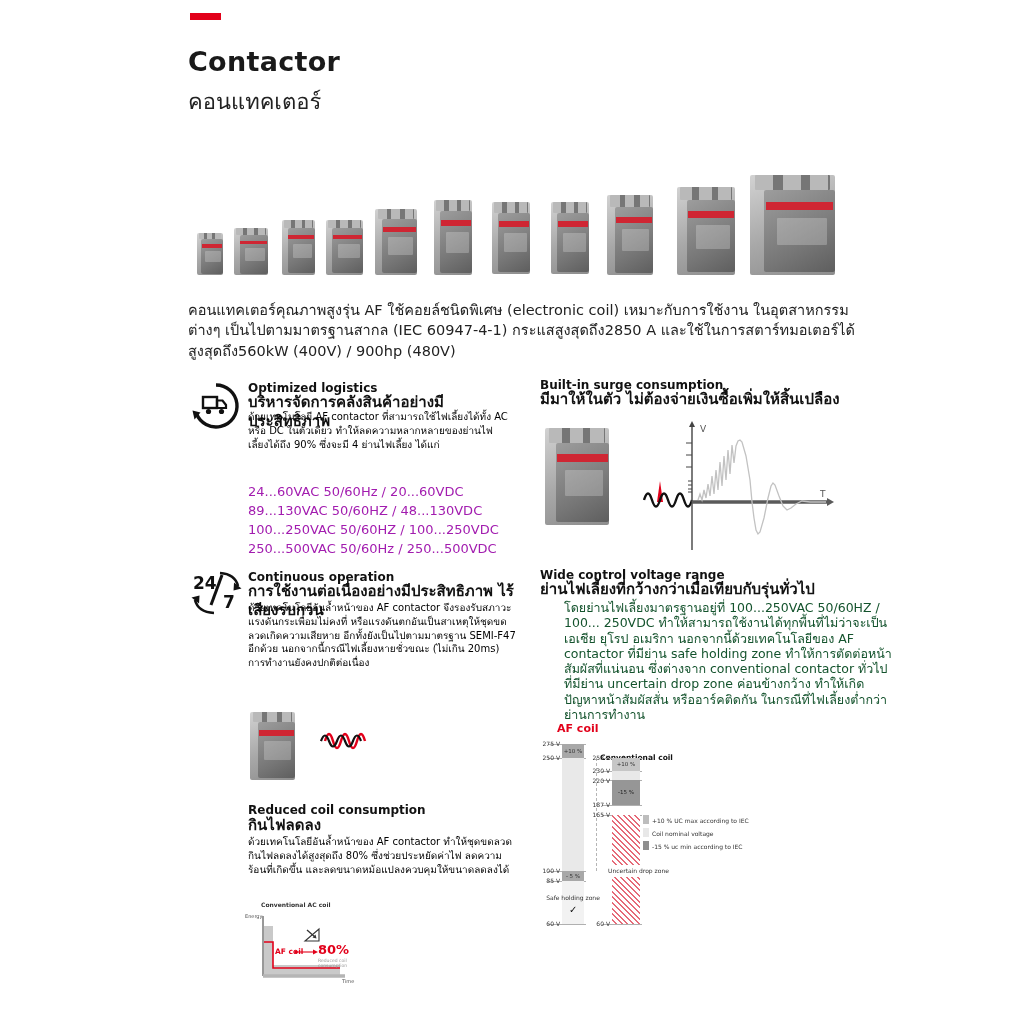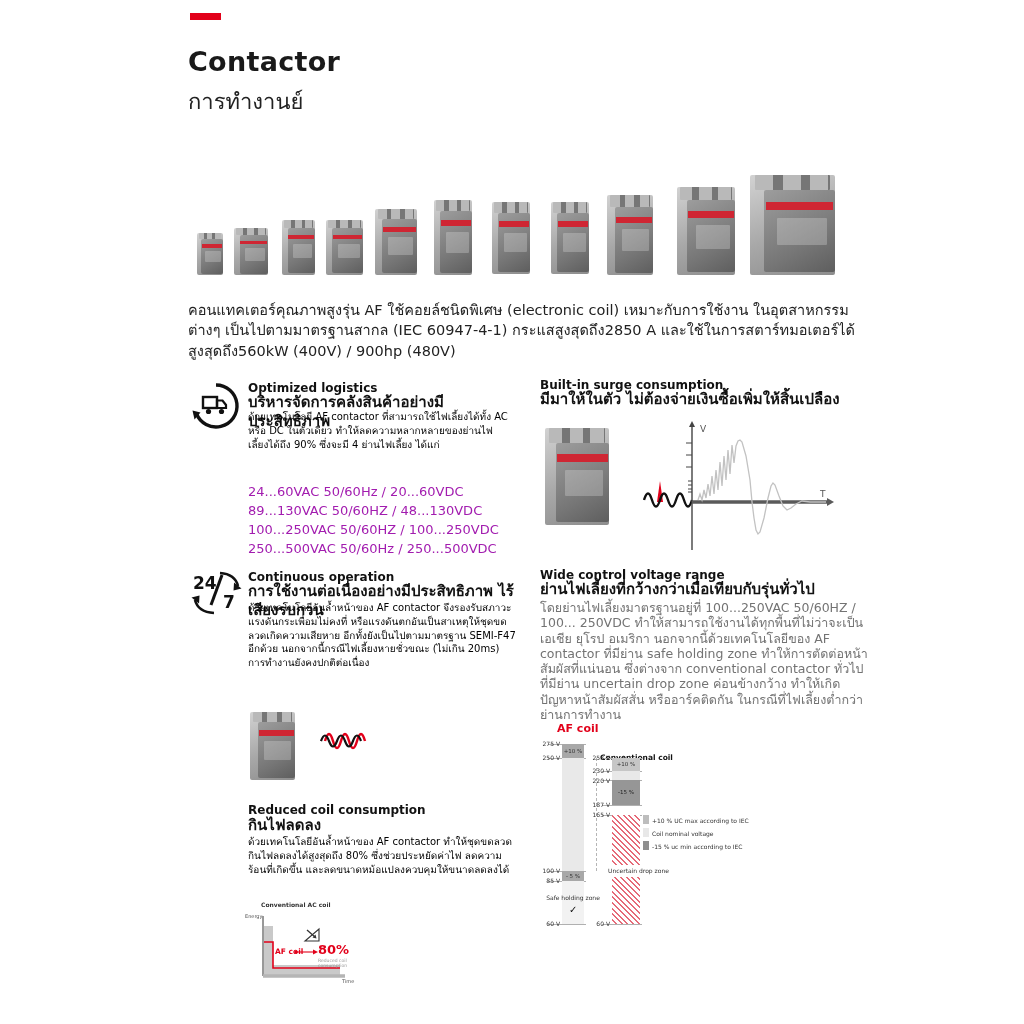--- a/index.html
+++ b/index.html
@@ -15,38 +15,38 @@
   .ct i{position:absolute;display:block;}
   .ct .t{top:0;left:6%;right:6%;height:15%;background:repeating-linear-gradient(90deg,#b9b9b9 0 24%,#767676 24% 37%);border-radius:1px;}
   .ct .f{left:17%;top:15%;right:0;bottom:3%;background:linear-gradient(150deg,#9d9d9d,#767676 65%,#5e5e5e);border-radius:2px;}
   .ct .r{left:19%;right:2%;top:27%;height:8%;background:#cf2633;}
   .ct .l{left:32%;right:9%;top:43%;height:27%;background:rgba(235,235,235,.28);border-radius:1px;}
   
   .intro{left:188px;top:300px;width:674px;font-size:14.5px;line-height:1.4;color:#222;}
   .ft{font-size:12px;font-weight:bold;color:#111;}
   .fs{font-size:15px;font-weight:bold;color:#111;line-height:1.25;}
   .fb{font-size:10px;line-height:1.38;color:#000000;}
-  .fb-sm{font-size:12.5px;line-height:1.22;color:#737373;}
+  .fb-sm{font-size:12.5px;line-height:1.22;color:#14532d;margin-left:24px;}
   .range{font-size:13px;color:#a21caf;}
   
   .cd-lbl{position:absolute;font-size:6px;color:#333;text-align:right;}
   .cd-line{position:absolute;height:0;border-top:1px solid #b0b0b0;}
   .hatch{background:repeating-linear-gradient(45deg,#ffffff 0 2.5px,#e66a78 2.5px 4px);}
   .swatch{position:absolute;width:6px;height:9px;}
   .leg-txt{position:absolute;font-size:6px;color:#333;white-space:nowrap;}
   .tiny{font-size:6px;color:#333;}
 </style>
 </head>
 <body>
 
 <div class="page">
 
   <div class="abs dash"></div>
   <div class="abs h-title">Contactor</div>
-  <div class="abs h-sub">การทำงานย์</div>
+  <div class="abs h-sub">คอนแทคเตอร์</div>
 
   <div>
     <div class="ct" style="left:197px;top:233px;width:26px;height:42px">
         <i class="t"></i>
         <i class="f"></i>
         <i class="r"></i>
         <i class="l"></i>
       </div>
     <div class="ct" style="left:234px;top:228px;width:34px;height:47px">
         <i class="t"></i>

